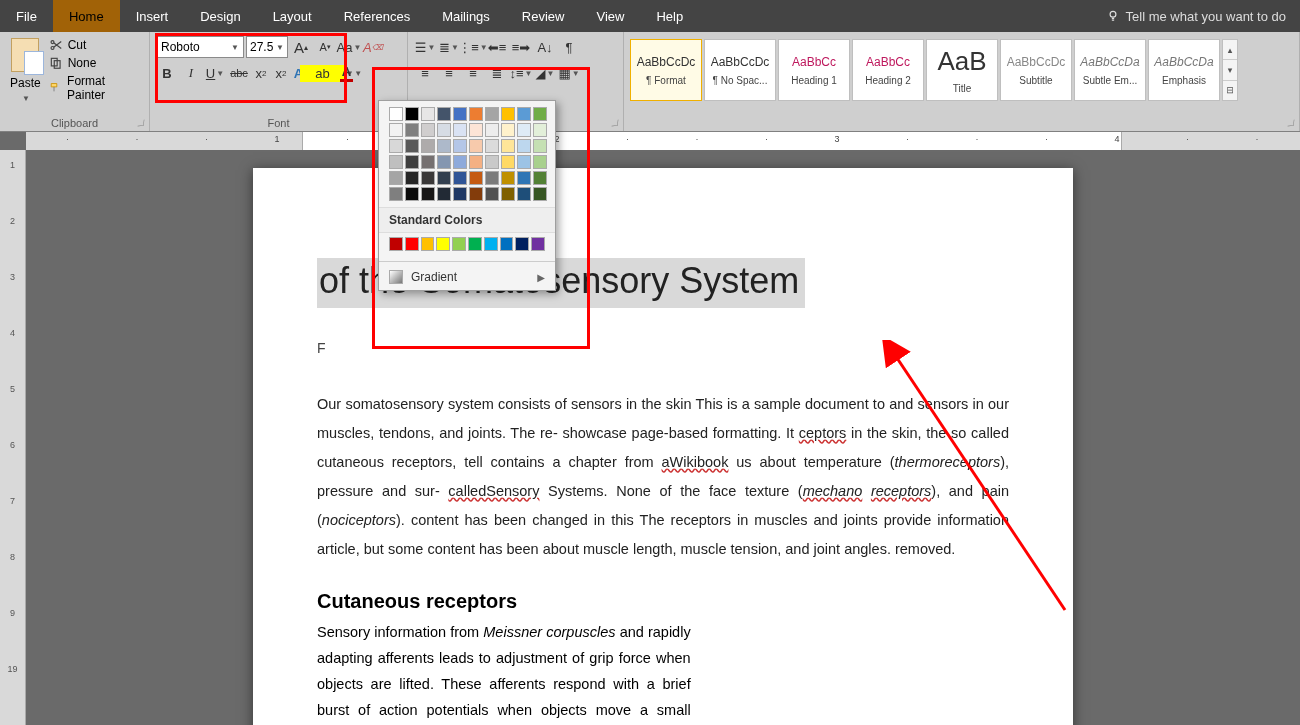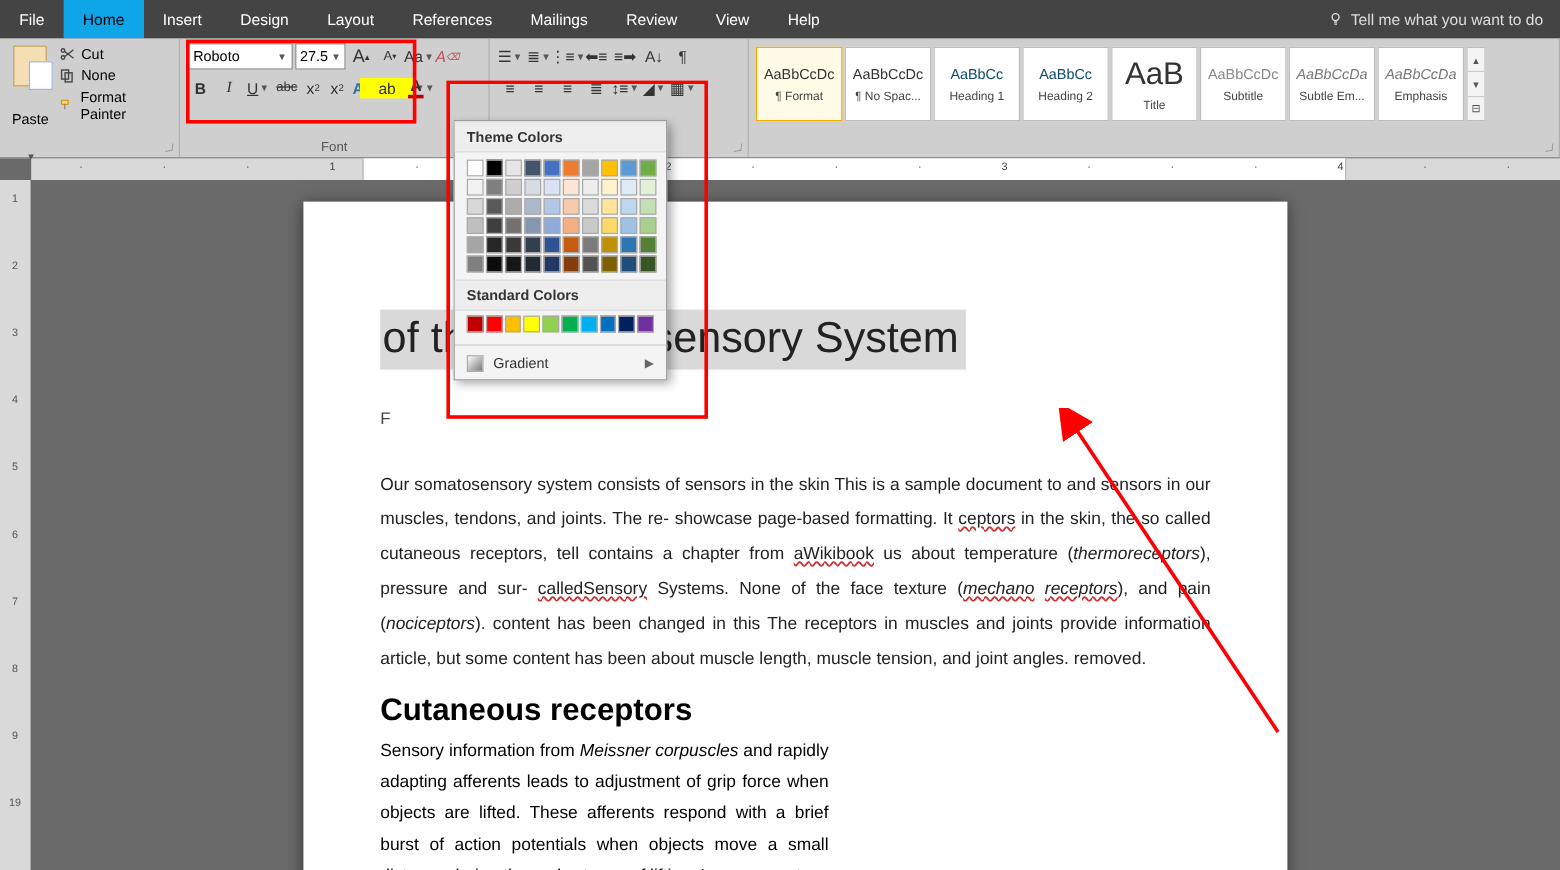--- a/index.html
+++ b/index.html
@@ -1,33 +1,33 @@
 <!DOCTYPE html>
 <html><head>
 <meta charset="utf-8">
 <style>
 * { box-sizing: border-box; margin: 0; padding: 0; font-family: "Segoe UI", Arial, sans-serif; }
 body { width: 1300px; height: 725px; background: #6a6a6a; overflow: hidden; position: relative; }
 
 
 .menubar { display:flex; align-items:stretch; height:32px; background:#444; color:#fff; font-size:13px; }
 .menu-item { padding:0 16px; display:flex; align-items:center; cursor:pointer; }
-.menu-item.active { background:#0ea5e9; color:#000;text-align:center; }
+.menu-item.active { background:#a16207; color:#000;text-align:center; }
 .tellme { margin-left:auto; display:flex; align-items:center; gap:6px; padding:0 14px; color:#ddd; font-size:13px;}
 .tellme svg{width:14px;height:14px}
 
 
 .ribbon { background:#cfcfcf; height:100px; border-bottom:1px solid #808080; display:flex; position:relative;}
 .group { border-right:1px solid #b0b0b0; padding:4px 6px 2px 6px; display:flex; flex-direction:column; position:relative;}
 .group-body{flex:1; display:flex; align-items:flex-start; gap:4px;}
 .group-label { text-align:center; font-size:11px; color:#555; padding:2px 0 0;}
 .dialog-la { position:absolute; right:3px; bottom:3px; width:10px;height:10px; border:1px solid #888; border-top:none; border-left:none; transform:skew(-8deg,-8deg) scale(.6); }
 
 
-.paste-btn{display:flex;flex-direction:column;align-items:center;gap:20px;padding:2px 4px}
+.paste-btn{display:flex;flex-direction:column;align-items:center;gap:4px;padding:2px 4px}
 .paste-btn .ic{width:28px;height:34px;background:#f5deb3;border:1px solid #c2a060; position:relative;}
 .paste-btn .ic::after{content:"";position:absolute;right:-6px;bottom:-4px;width:18px;height:22px;background:#fff;border:1px solid #9cb6dc;}
 .clip-list{display:flex;flex-direction:column;gap:4px;font-size:12px;padding-top:2px}
 .clip-list span{display:flex;align-items:center;gap:5px}
 .mini-ic{width:14px;height:14px;display:inline-block}
 
 
 .font-row{display:flex;gap:2px;align-items:center}
 .font-name{width:88px;height:22px;background:#fff;border:1px solid #8a8a8a;font-size:12px;display:flex;align-items:center;padding:0 4px;justify-content:space-between}
 .font-size{width:42px;height:22px;background:#fff;border:1px solid #8a8a8a;font-size:12px;display:flex;align-items:center;padding:0 3px;justify-content:space-between}
@@ -38,42 +38,42 @@
 
 
 .para-rows{display:flex;flex-direction:column;gap:4px}
 .para-row{display:flex;gap:2px}
 
 
 .styles-gallery{display:flex;gap:2px;align-items:flex-start;padding-top:3px}
 .style-card{width:72px;height:62px;background:#fff;border:1px solid #bfbfbf;display:flex;flex-direction:column;align-items:center;justify-content:center;padding:2px;}
 .style-card.sel{border:1px solid #f0b000;background:#fffbe6}
 .style-prev{font-size:12px;color:#333}
-.style-prev.h{color:#0c4a6e}
+.style-prev.h{color:#be185d}
 .style-prev.big{font-size:26px;font-weight:300}
 .style-prev.em{font-style:italic;color:#777}
 .style-nm{font-size:10px;color:#444;margin-top:6px;white-space:nowrap;overflow:hidden;text-overflow:ellipsis;max-width:68px}
 .gallery-more{width:16px;display:flex;flex-direction:column;border:1px solid #bfbfbf;background:#f4f4f4;height:62px}
 .gallery-more div{flex:1;display:flex;align-items:center;justify-content:center;font-size:9px;color:#555;border-bottom:1px solid #ccc}
 
 
 .ruler-h{height:18px;background:#d9d9d9;display:flex;position:relative;margin-left:26px}
 .ruler-h .page-part{position:absolute;left:276px;width:820px;height:18px;background:#fff;border:1px solid #aaa;border-top:none;border-bottom:none}
 .ruler-h .ticks{position:absolute;left:40px;right:0;top:2px;font-size:9px;color:#444;letter-spacing:32px;white-space:nowrap}
 .workshell{position:absolute;left:0;right:0;top:150px;bottom:0;display:flex}
 .ruler-v{width:26px;background:#d9d9d9;border-right:1px solid #aaa;padding-top:10px}
 .ruler-v .t{font-size:9px;color:#555;text-align:center;margin-bottom:46px}
 .docwrap{flex:1;overflow:auto;background:#6a6a6a;display:flex;justify-content:center;padding-top:18px}
 .page{width:820px;background:#fff;min-height:900px;box-shadow:0 2px 12px rgba(0,0,0,.5);padding:90px 64px 40px;position:relative}
 .title-sel{display:inline-block;background:#d9d9d9;padding:2px 6px 6px 2px;font-size:36px;font-weight:400;color:#222}
 .subhead{margin-top:32px;font-size:14px;color:#444}
 .body-p{margin-top:34px;font-size:14.5px;line-height:2;text-align:justify;color:#222}
 .body-p i{font-style:italic}
 .wavy{text-decoration:underline wavy #cc3333}
-.h2{margin-top:12px;font-size:26px;font-weight:600}
+.h2{margin-top:26px;font-size:20px;font-weight:600}
 .body2{margin-top:6px;font-size:14.5px;line-height:1.8;text-align:justify;width:54%}
 
 
 .color-dd{position:absolute;left:378px;top:100px;width:178px;background:#f4f4f4;border:1px solid #9e9e9e;box-shadow:3px 3px 8px rgba(0,0,0,.35);font-size:12px;color:#333;z-index:50}
 .color-dd .row{display:flex;align-items:center;gap:8px;padding:6px 10px}
 .color-dd .hdr{padding:5px 10px;font-weight:600;background:#eee;border-top:1px solid #ddd;border-bottom:1px solid #ddd}
 .swatch-grid{display:grid;grid-template-columns:repeat(10,14px);gap:2px;padding:6px 10px}
 .swatch{width:14px;height:14px;border:1px solid #aaa}
 .std-row{display:flex;gap:2px;padding:4px 10px 8px}
 .sep{height:1px;background:#ccc;margin:2px 0}
@@ -265,21 +265,20 @@
     <span class="dialog-la"></span>
   </div>
 </div>
 
 <div class="ruler-h">
   <div class="page-part"></div>
   <div class="ticks">· · · 1 · · · 2 · · · 3 · · · 4 · · · 5 · · · 6 · · · 7 · · · 8 · · · 9 · · · 10 · · · 11 · · · 12 · · · 13 · · · 14 · · · 15 · · · 16</div>
 </div>
 
 <div class="color-dd">
-  <div class="hdr">Theme Colors</div>
   <div class="swatch-grid" id="theme-grid">
       <div class="swatch" style="background: rgb(255, 255, 255);"></div>
       <div class="swatch" style="background: rgb(0, 0, 0);"></div>
       <div class="swatch" style="background: rgb(231, 230, 230);"></div>
       <div class="swatch" style="background: rgb(68, 84, 106);"></div>
       <div class="swatch" style="background: rgb(68, 114, 196);"></div>
       <div class="swatch" style="background: rgb(237, 125, 49);"></div>
       <div class="swatch" style="background: rgb(165, 165, 165);"></div>
       <div class="swatch" style="background: rgb(255, 192, 0);"></div>
       <div class="swatch" style="background: rgb(91, 155, 213);"></div>

